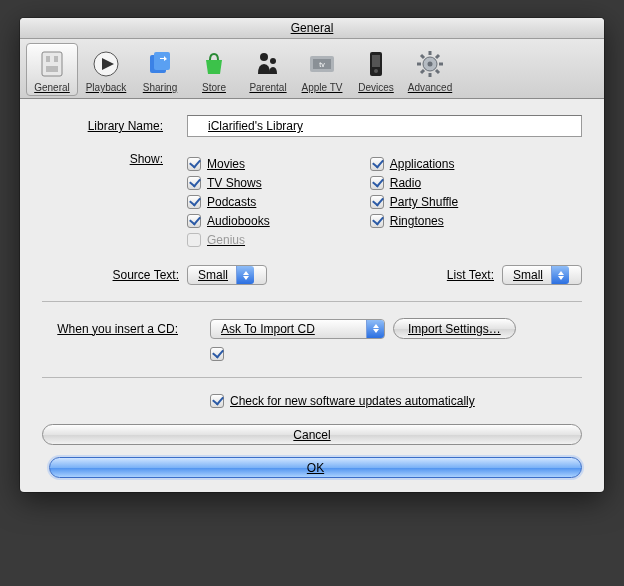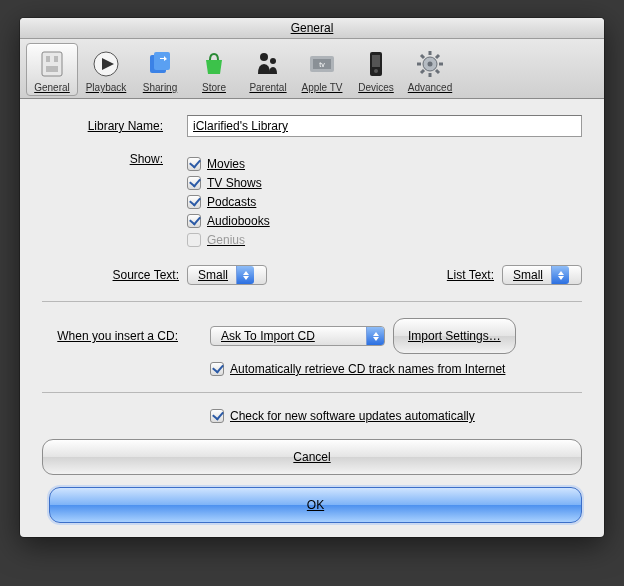--- a/index.html
+++ b/index.html
@@ -67,21 +67,21 @@
   .label-col {
     width: 145px;
     text-align: right;
     padding-right: 24px;
     font-size: 12px;
   }
   .input-text {
     flex: 1;
     border: 1px solid #9a9a9a;
     background: #fff;
-    padding: 3px 5px;
+    padding: 3px 20px;
     font-size: 12px;
     height: 22px;
     border-top-color: #7a7a7a;
   }
   .show-grid {
     display: flex;
     margin-top: 6px;
   }
   .show-col {
     display: flex;
@@ -170,21 +170,21 @@
     display: flex;
     align-items: center;
   }
   .text-row .pair .lbl {
     margin-right: 8px;
   }
   .aqua-btn {
     display: inline-flex;
     align-items: center;
     justify-content: center;
-    height: 36px;
+    height: 21px;
     border: 1px solid #8e8e8e;
     border-radius: 11px;
     padding: 0 14px;
     font-size: 12px;
     background: linear-gradient(#fefefe, #e4e4e4 50%, #d4d4d4 51%, #f2f2f2);
   }
   .aqua-btn.default {
     border-color: #3b6ec8;
     background: linear-gradient(#cfe4ff, #7db3f7 50%, #4e92ef 51%, #a9d1ff);
     box-shadow: 0 0 0 2px rgba(100,160,255,0.25);
@@ -318,20 +318,38 @@
               <span class="box"></span>
               <span>Podcasts</span>
             </label>
           <label class="chk checked">
               <span class="box"></span>
               <span>Audiobooks</span>
             </label>
           <label class="chk disabled">
               <span class="box"></span>
               <span>Genius</span>
+            </label>
+        </div>
+        <div class="show-col right">
+          <label class="chk checked">
+              <span class="box"></span>
+              <span>Applications</span>
+            </label>
+          <label class="chk checked">
+              <span class="box"></span>
+              <span>Radio</span>
+            </label>
+          <label class="chk checked">
+              <span class="box"></span>
+              <span>Party Shuffle</span>
+            </label>
+          <label class="chk checked">
+              <span class="box"></span>
+              <span>Ringtones</span>
             </label>
         </div>
       </div>
     </div>
 
     <div class="text-row">
       <div class="pair">
         <span class="lbl" style="display:inline-block; width:137px; text-align:right;">Source Text:</span>
         <div class="popup" style="width:80px;">
           <span class="popup-label">Small</span>
@@ -355,21 +373,20 @@
         <span class="popup-label" style="flex:1;">Ask To Import CD</span>
         <span class="arrows"></span>
       </div>
       <button class="aqua-btn">
         <span>Import Settings…</span>
       </button>
     </div>
     <div class="sub-chk">
       <label class="chk checked">
         <span class="box"></span>
-        <span>Automatically retrieve CD track names from Internet</span>
       </label>
     </div>
 
     <hr class="divider">
 
     <div class="update-chk">
       <label class="chk checked">
         <span class="box"></span>
         <span>Check for new software updates automatically</span>
       </label>

